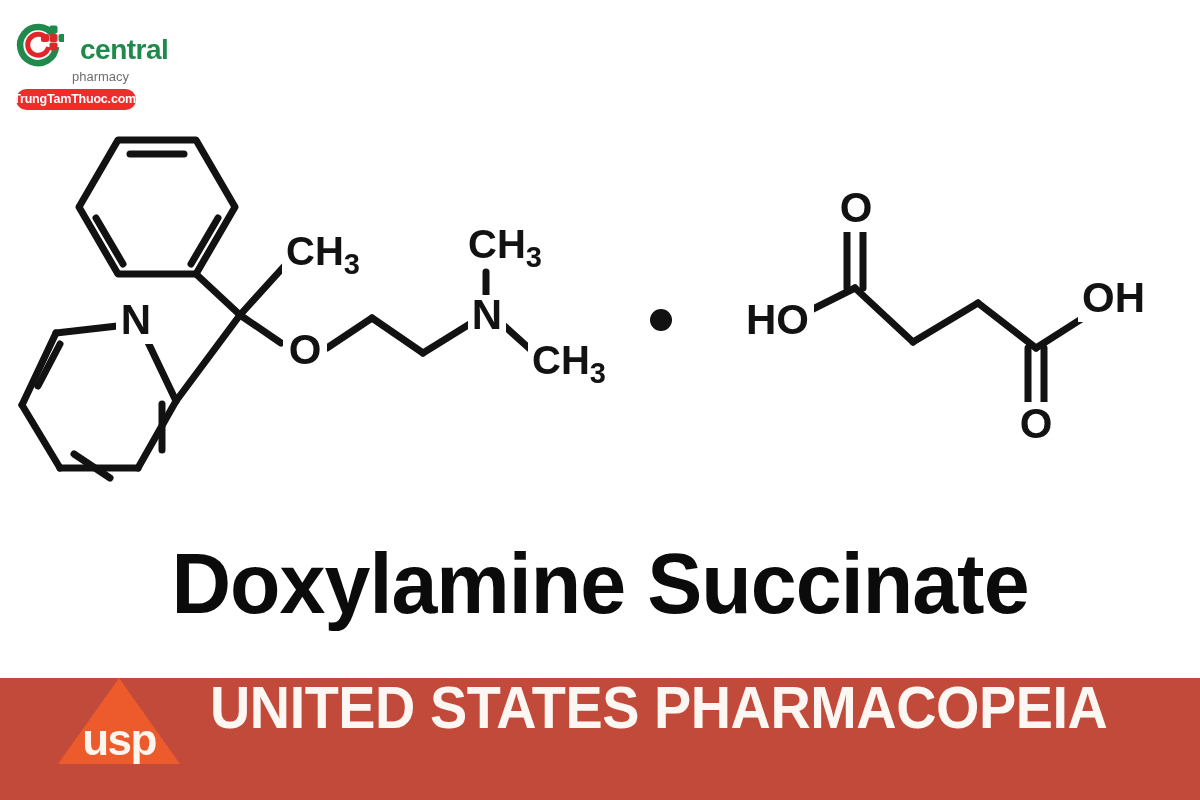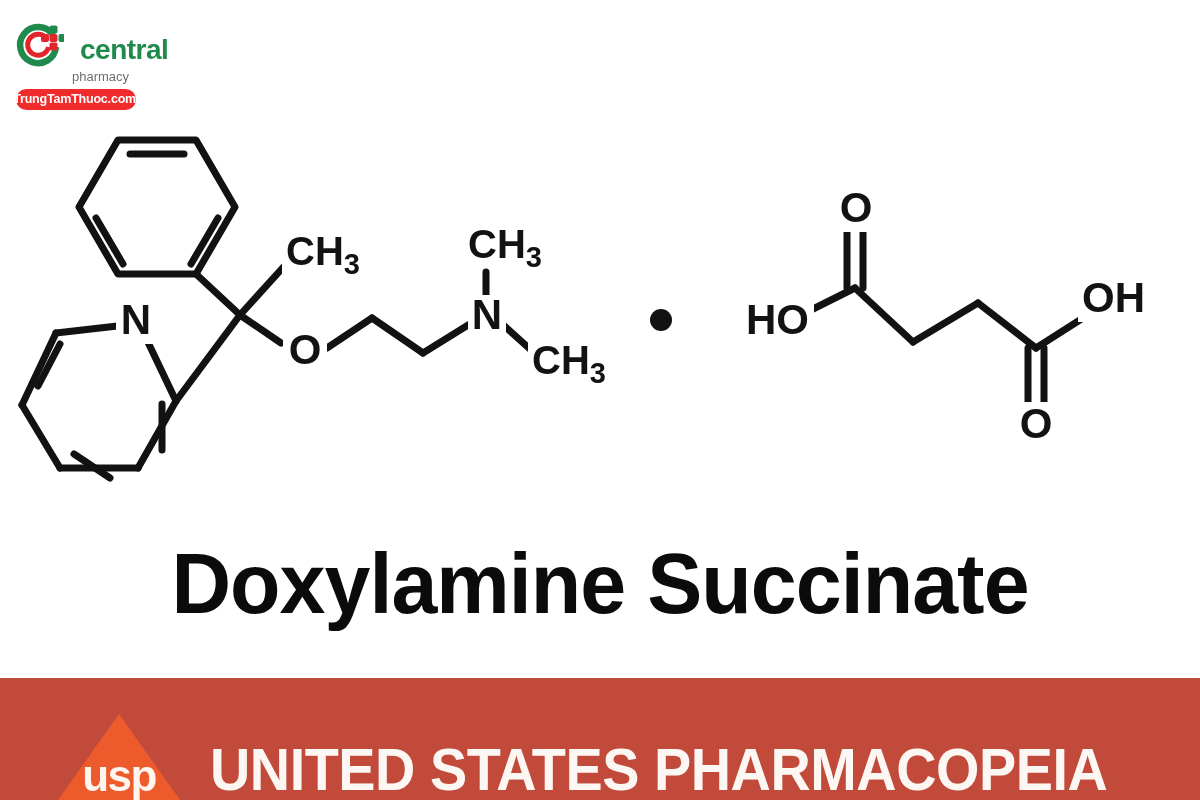--- a/index.html
+++ b/index.html
@@ -98,21 +98,21 @@
 
   
   #usp-banner {
     position: absolute;
     left: 0;
     top: 678px;
     width: 1200px;
     height: 122px;
     background: #c24a3b;
     display: flex;
-    align-items: flex-end;
+    align-items: flex-start;
   }
   #usp-logo {
     position: relative;
     width: 122px;
     height: 86px;
     margin-left: 58px;
     flex: none;
   }
   #usp-triangle {
     position: absolute;

